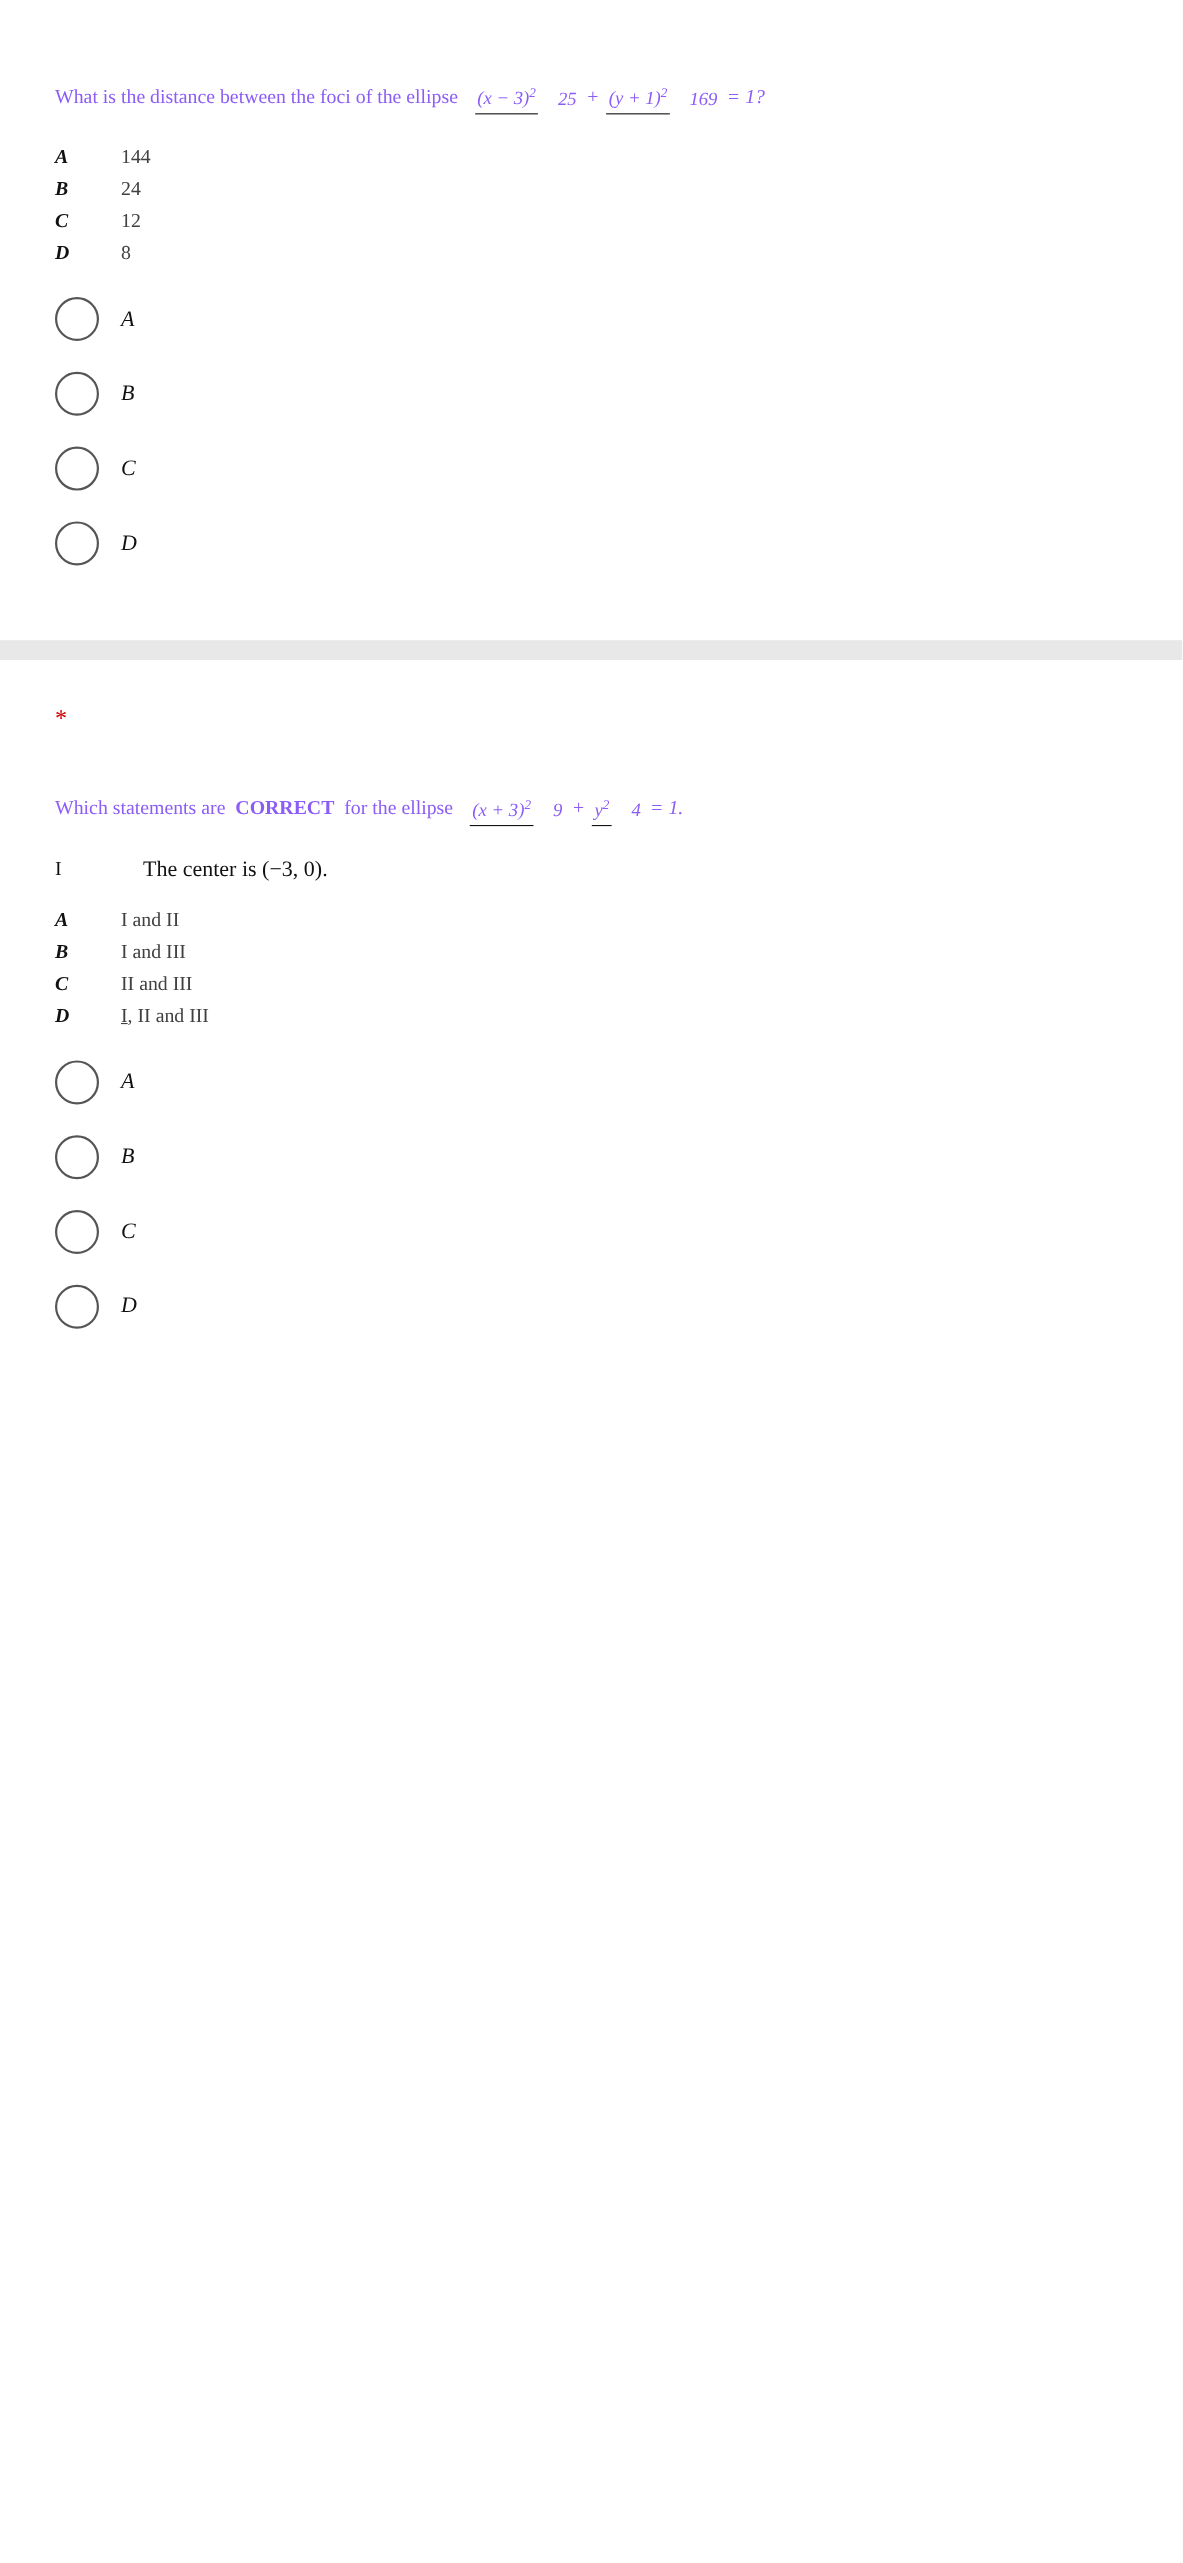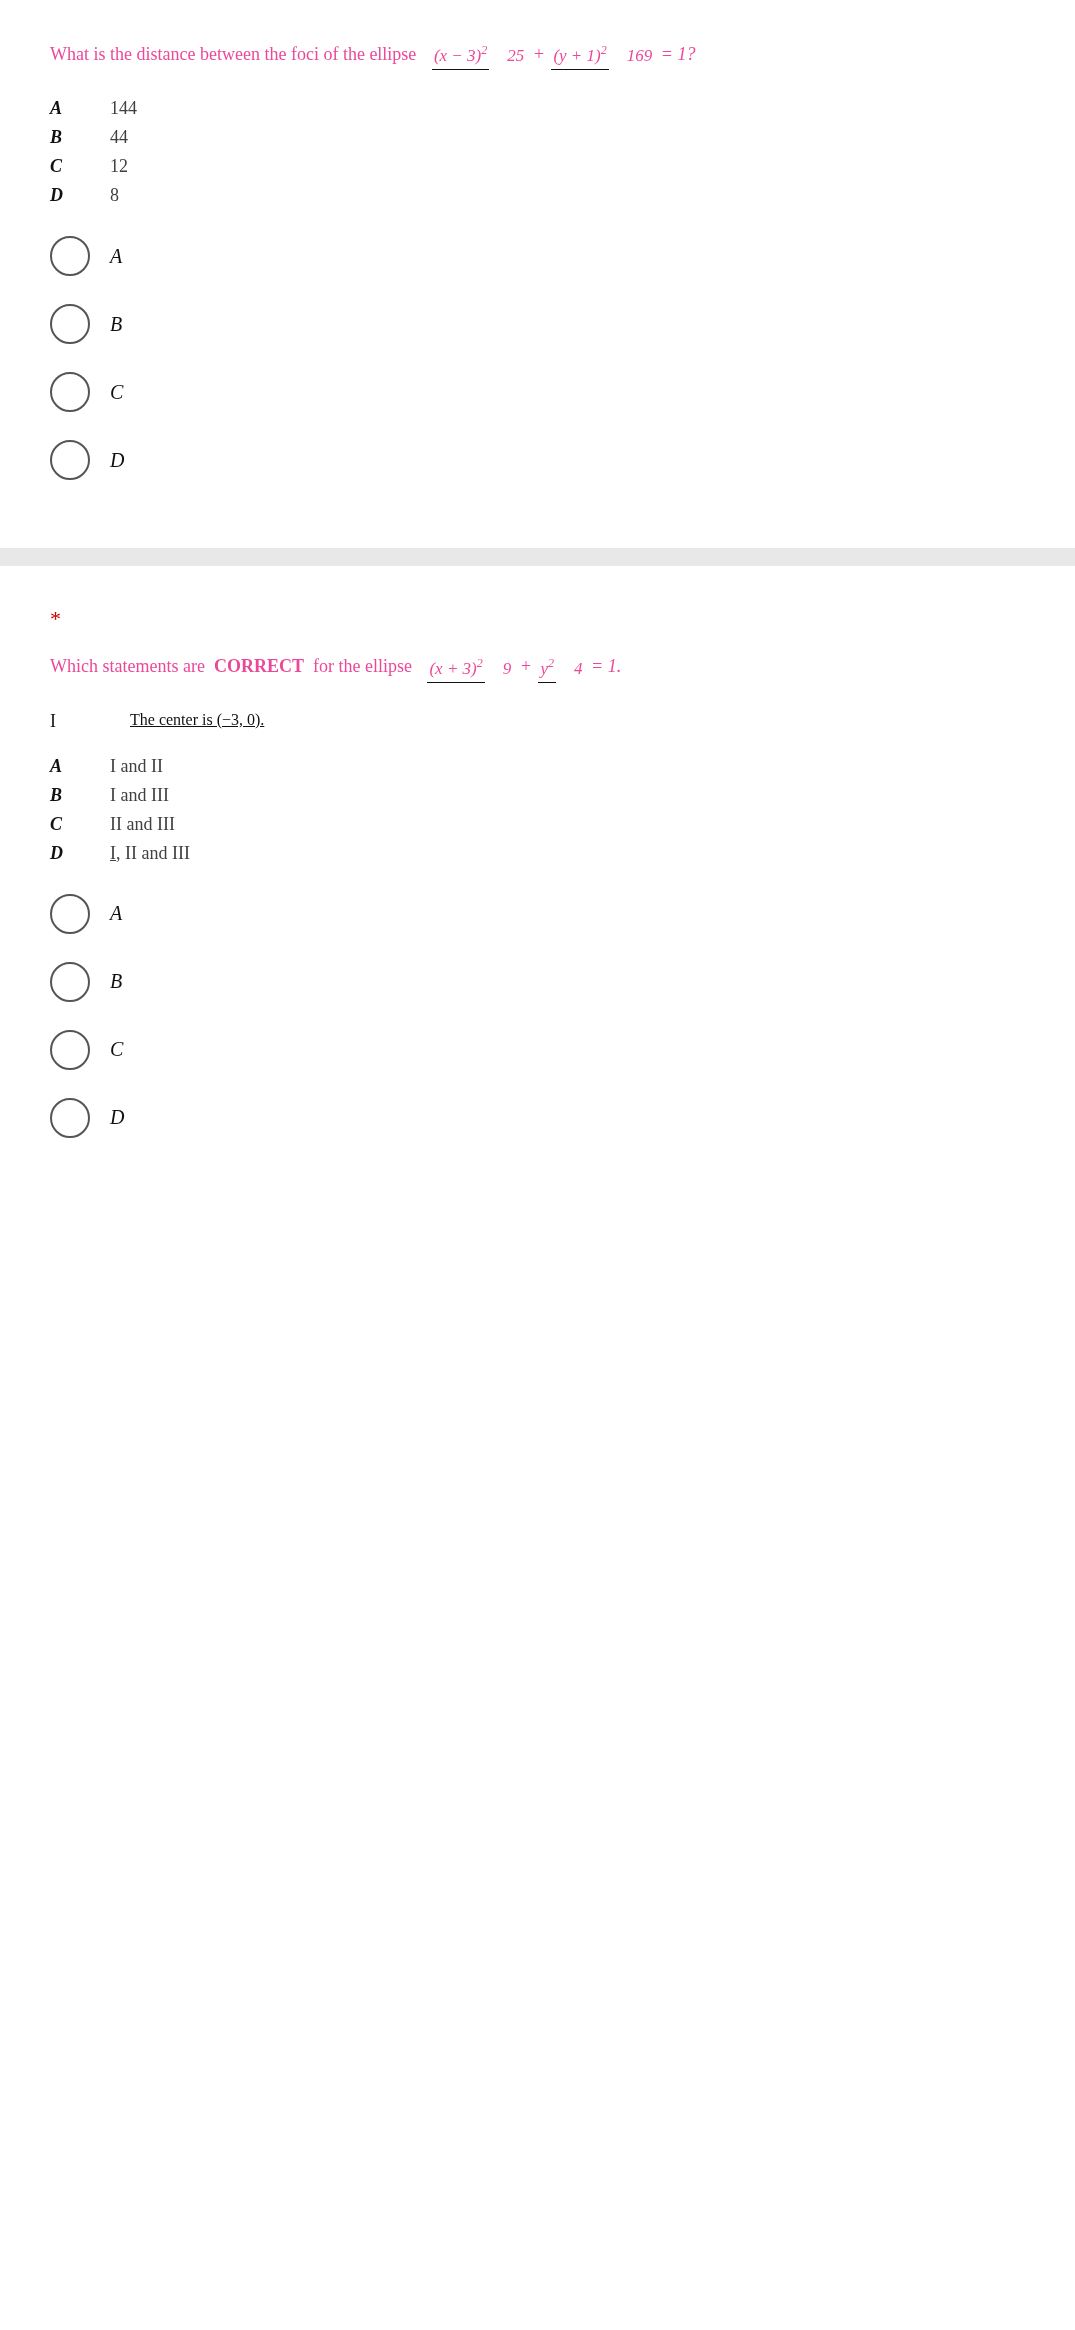--- a/index.html
+++ b/index.html
@@ -14,21 +14,22 @@
 
     .question-block {
       padding: 40px 50px 30px 50px;
       background: #fff;
     }
 
     .question-text {
       font-size: 18px;
       line-height: 1.6;
       margin-bottom: 28px;
-      color: #ec4899;
+      color: #8b5cf6;
+      margin-top: 34px;
     }
 
     .math-formula {
       display: inline-block;
       font-style: italic;
       white-space: nowrap;
     }
 
     .fraction {
       display: inline-flex;
@@ -129,23 +130,22 @@
     }
 
     .statement-num {
       width: 80px;
       font-size: 18px;
       color: #111;
       flex-shrink: 0;
     }
 
     .statement-text {
-      font-size: 16px;
-      color: #111;
-      text-decoration: underline;
+      font-size: 20px;
+      color: #111;
     }
 
     sup {
       font-size: 12px;
       vertical-align: super;
     }
 
     .underline {
       text-decoration: underline;
     }
@@ -172,21 +172,21 @@
     </span>
   </div>
 
   <div class="answer-choices">
     <div class="answer-choice-row">
       <span class="answer-choice-letter"><i>A</i></span>
       <span class="answer-choice-value">144</span>
     </div>
     <div class="answer-choice-row">
       <span class="answer-choice-letter"><i>B</i></span>
-      <span class="answer-choice-value">44</span>
+      <span class="answer-choice-value">24</span>
     </div>
     <div class="answer-choice-row">
       <span class="answer-choice-letter"><i>C</i></span>
       <span class="answer-choice-value">12</span>
     </div>
     <div class="answer-choice-row">
       <span class="answer-choice-letter"><i>D</i></span>
       <span class="answer-choice-value">8</span>
     </div>
   </div>

